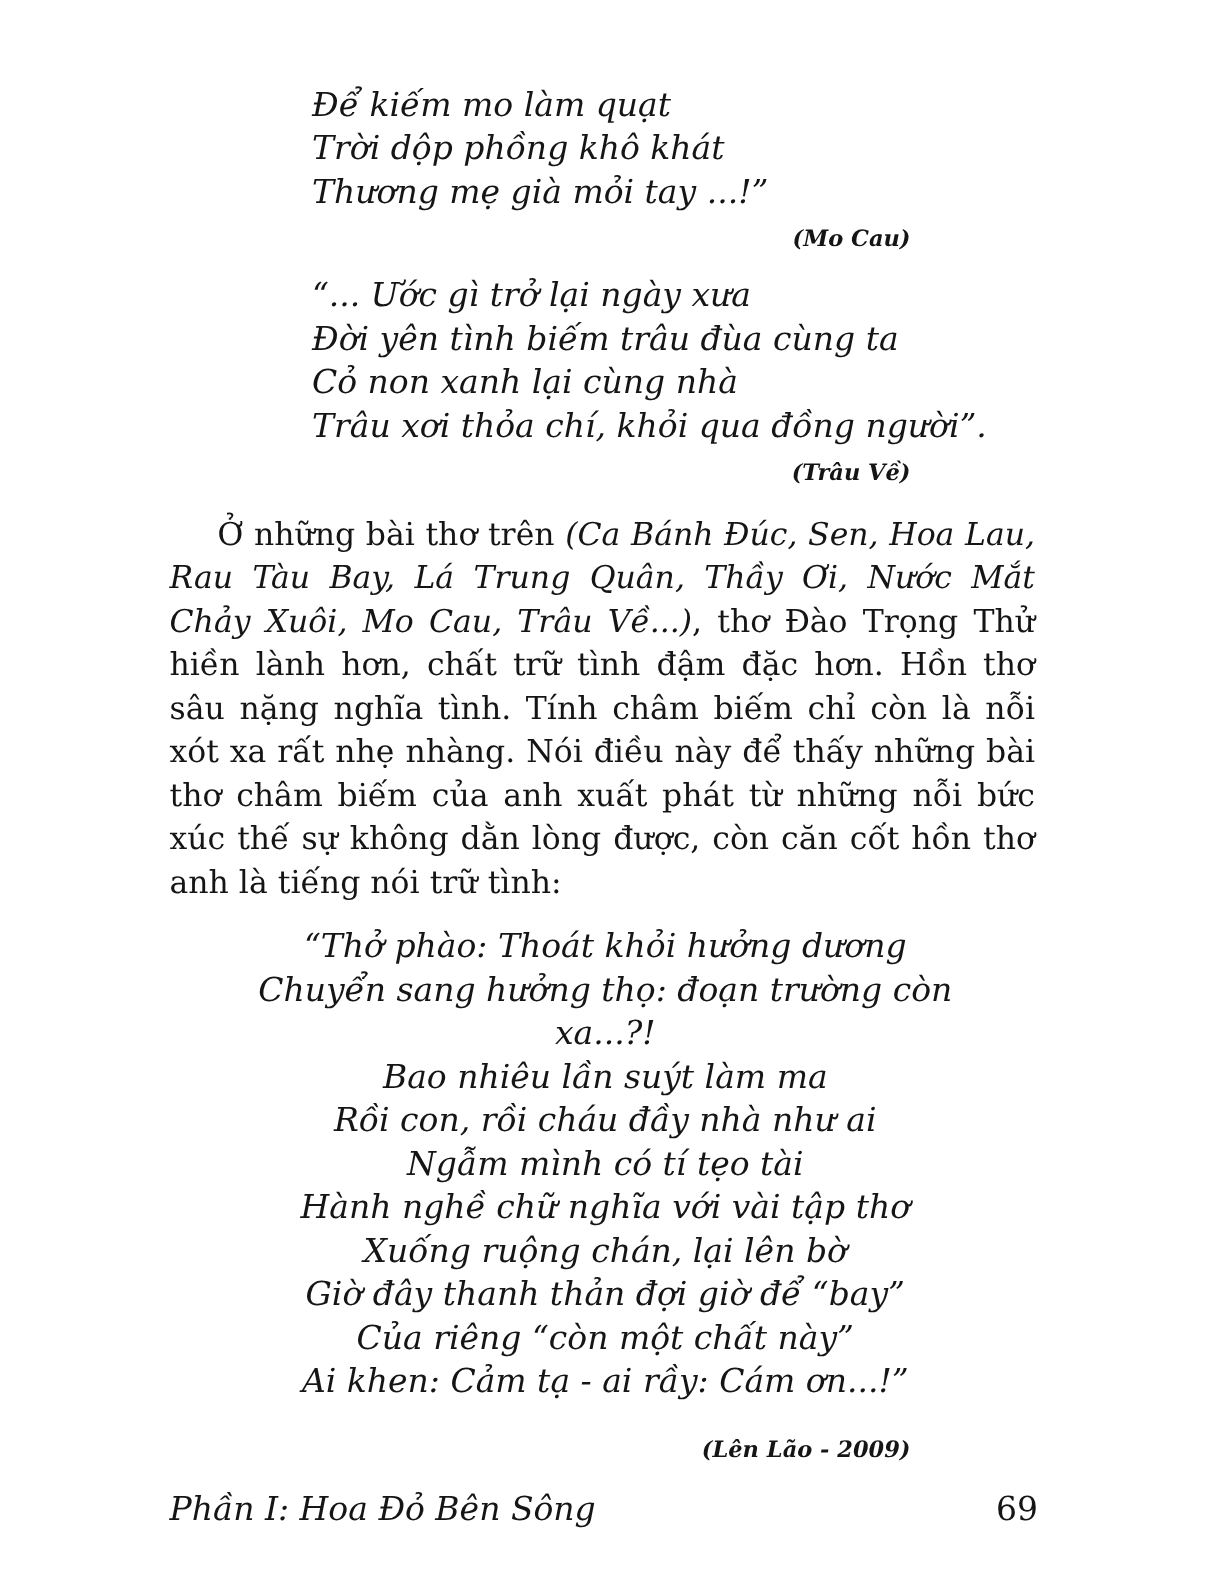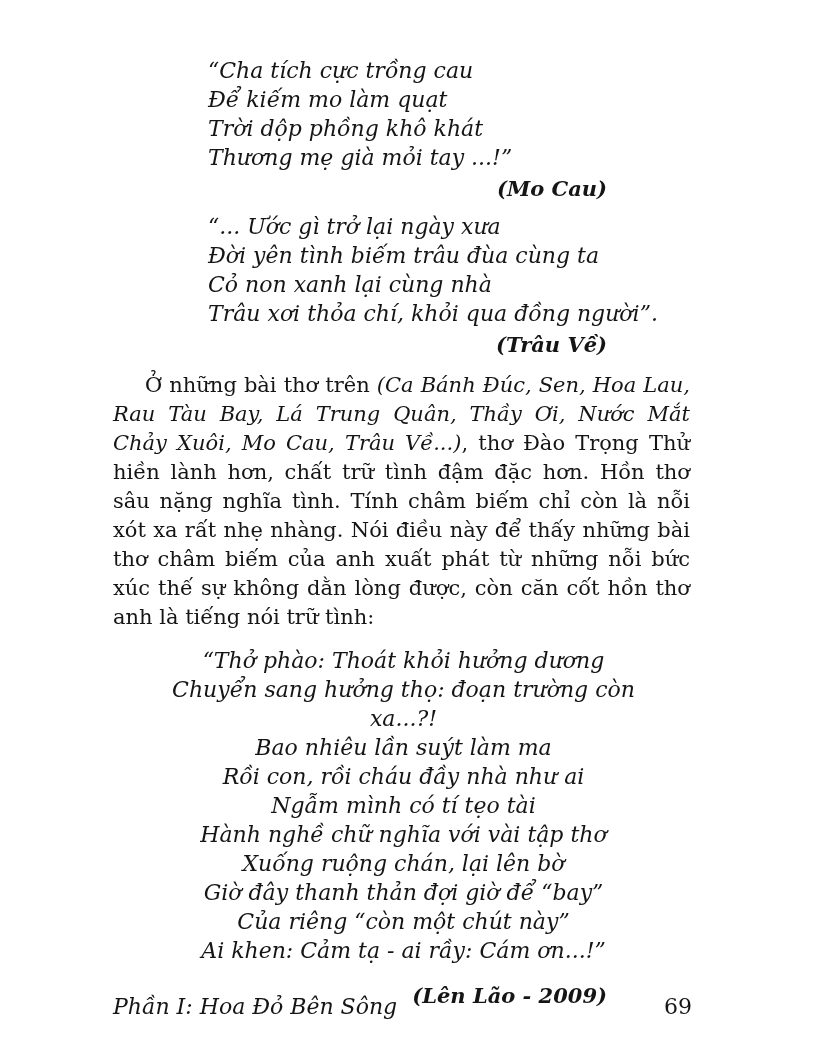--- a/index.html
+++ b/index.html
@@ -25,21 +25,21 @@
   .stanza {
     font-style: italic;
     font-size: 22px;
     line-height: 29px;
     padding-left: 95px;
   }
   .poem-line { white-space: nowrap; }
   .attribution {
     font-style: italic;
     font-weight: bold;
-    font-size: 21px;
+    font-size: 15px;
     line-height: 29px;
     text-align: right;
     padding-right: 83px;
     margin: 2px 0 9px 0;
   }
   .paragraph {
     font-size: 21px;
     line-height: 29px;
     text-align: justify;
     text-indent: 32px;
@@ -79,21 +79,20 @@
     line-height: 26px;
   }
 </style>
 </head>
 <body>
 
 <div class="page">
   <div class="content">
 
     <div class="stanza">
-      <div class="poem-line">“Cha tích cực trồng cau</div>
       <div class="poem-line">Để kiếm mo làm quạt</div>
       <div class="poem-line">Trời dộp phồng khô khát</div>
       <div class="poem-line">Thương mẹ già mỏi tay ...!”</div>
     </div>
     <div class="attribution">(Mo Cau)</div>
 
     <div class="stanza">
       <div class="poem-line">“... Ước gì trở lại ngày xưa</div>
       <div class="poem-line">Đời yên tình biếm trâu đùa cùng ta</div>
       <div class="poem-line">Cỏ non xanh lại cùng nhà</div>
@@ -105,21 +104,21 @@
 
     <div class="poem">
       <div class="poem-line">“Thở phào: Thoát khỏi hưởng dương</div>
       <div class="poem-line">Chuyển sang hưởng thọ: đoạn trường còn xa...?!</div>
       <div class="poem-line">Bao nhiêu lần suýt làm ma</div>
       <div class="poem-line">Rồi con, rồi cháu đầy nhà như ai</div>
       <div class="poem-line">Ngẫm mình có tí tẹo tài</div>
       <div class="poem-line">Hành nghề chữ nghĩa với vài tập thơ</div>
       <div class="poem-line">Xuống ruộng chán, lại lên bờ</div>
       <div class="poem-line">Giờ đây thanh thản đợi giờ để “bay”</div>
-      <div class="poem-line">Của riêng “còn một chút này”</div>
+      <div class="poem-line">Của riêng “còn một chất này”</div>
       <div class="poem-line">Ai khen: Cảm tạ - ai rầy: Cám ơn...!”</div>
     </div>
     <div class="attribution attribution-poem">(Lên Lão - 2009)</div>
 
   </div>
 
   <div class="footer">
     <span class="footer-title">Phần I: Hoa Đỏ Bên Sông</span>
     <span class="page-number">69</span>
   </div>

